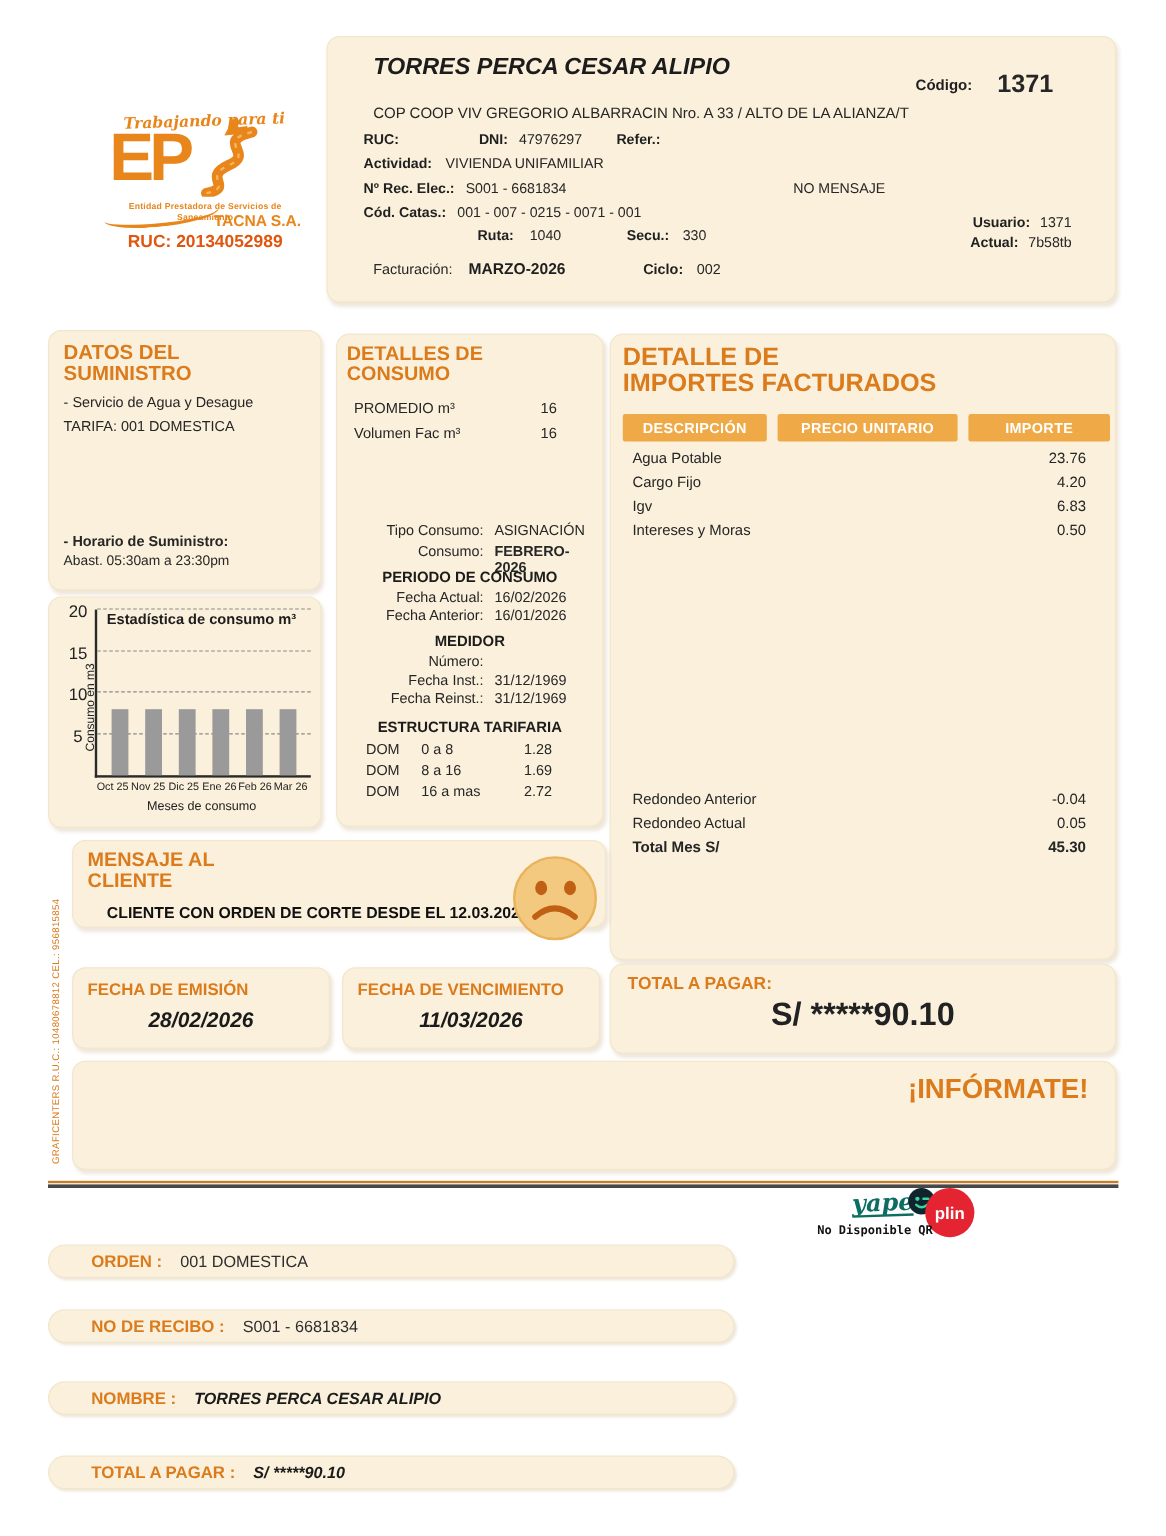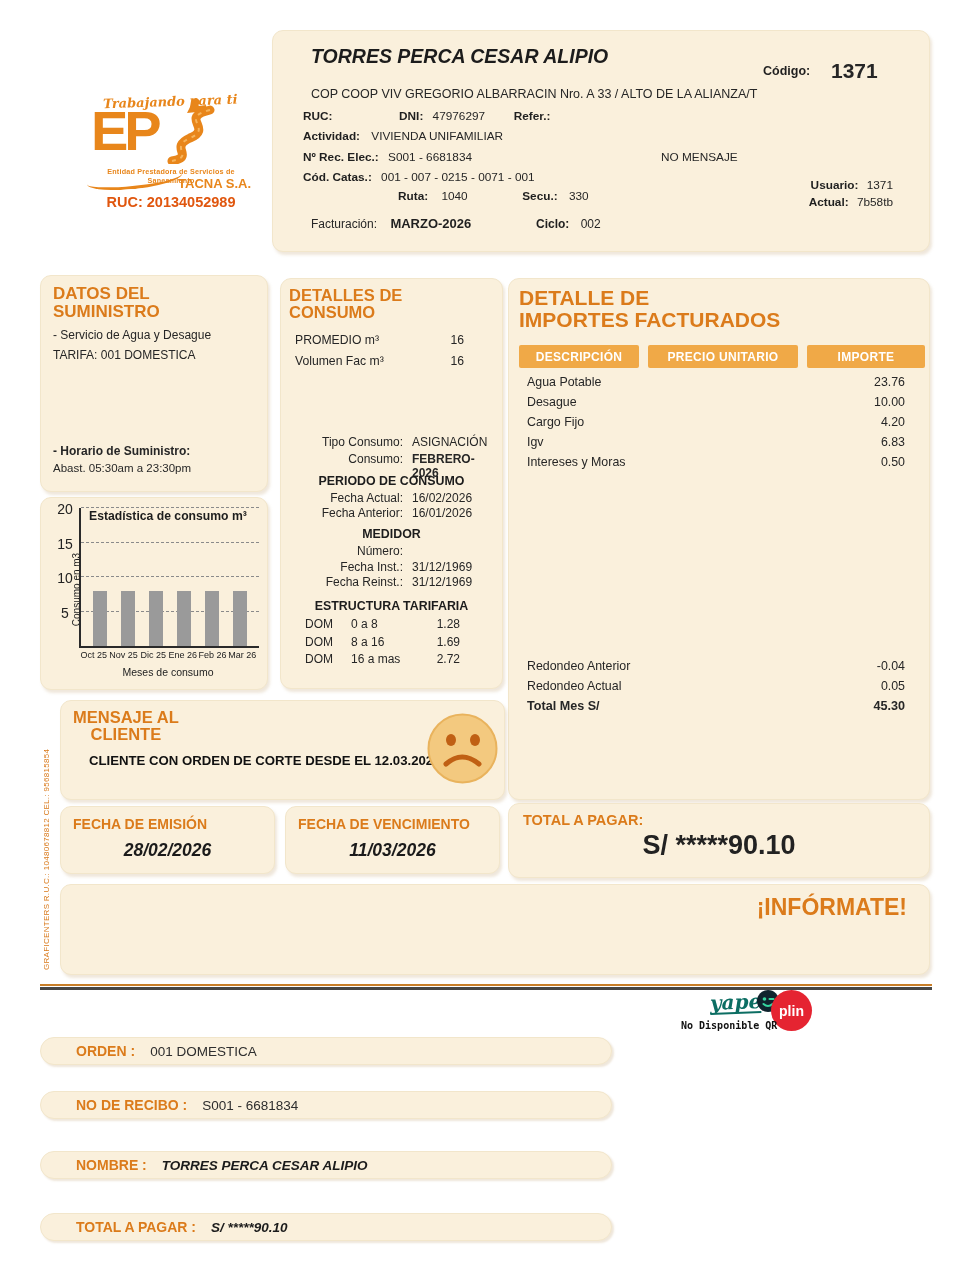--- a/index.html
+++ b/index.html
@@ -80,21 +80,21 @@
   .imp-row .imp-label{padding-left:8px;}
   .imp-row .imp-value{padding-right:14px;}
   #importes-rows{position:absolute;left:10px;right:10px;top:96px;}
   #redondeo-rows{position:absolute;left:10px;right:10px;top:380px;}
   .totrow{position:absolute;left:18px;right:24px;top:420px;display:flex;
     justify-content:space-between;font-size:12.6px;font-weight:bold;}
   .saldorow{position:absolute;left:18px;right:24px;top:480px;display:flex;
     justify-content:space-between;font-size:12.4px;}
 
   
-  .msg{left:60px;top:700px;width:445px;height:100px;text-align:center;}
+  .msg{left:60px;top:700px;width:445px;height:73px;}
   .msg .title{position:absolute;left:12px;top:8px;font-size:16.5px;}
   .msg .text{position:absolute;left:28px;top:52px;font-size:13.2px;font-weight:bold;color:#111;}
   .sadface{position:absolute;left:365px;top:11px;}
 
   
   .fbox{height:68px;top:806px;}
   .fbox .flab{position:absolute;left:12px;top:9px;font-size:14px;font-weight:bold;color:#DB7B1B;}
   .fbox .fval{position:absolute;left:0;top:33px;width:100%;text-align:center;
     font-size:17.5px;font-weight:bold;font-style:italic;color:#1b1b1b;}
   .femi{left:60px;width:215px;}
@@ -334,24 +334,20 @@
       <div class="chip chip1">DESCRIPCIÓN</div>
       <div class="chip chip2">PRECIO UNITARIO</div>
       <div class="chip chip3">IMPORTE</div>
     </div>
     <div id="importes-rows">
         <div class="imp-row">
           <span class="imp-label">Agua Potable</span>
           <span class="imp-value">23.76</span>
         </div>
         <div class="imp-row">
-          <span class="imp-label">Desague</span>
-          <span class="imp-value">10.00</span>
-        </div>
-        <div class="imp-row">
           <span class="imp-label">Cargo Fijo</span>
           <span class="imp-value">4.20</span>
         </div>
         <div class="imp-row">
           <span class="imp-label">Igv</span>
           <span class="imp-value">6.83</span>
         </div>
         <div class="imp-row">
           <span class="imp-label">Intereses y Moras</span>
           <span class="imp-value">0.50</span>

